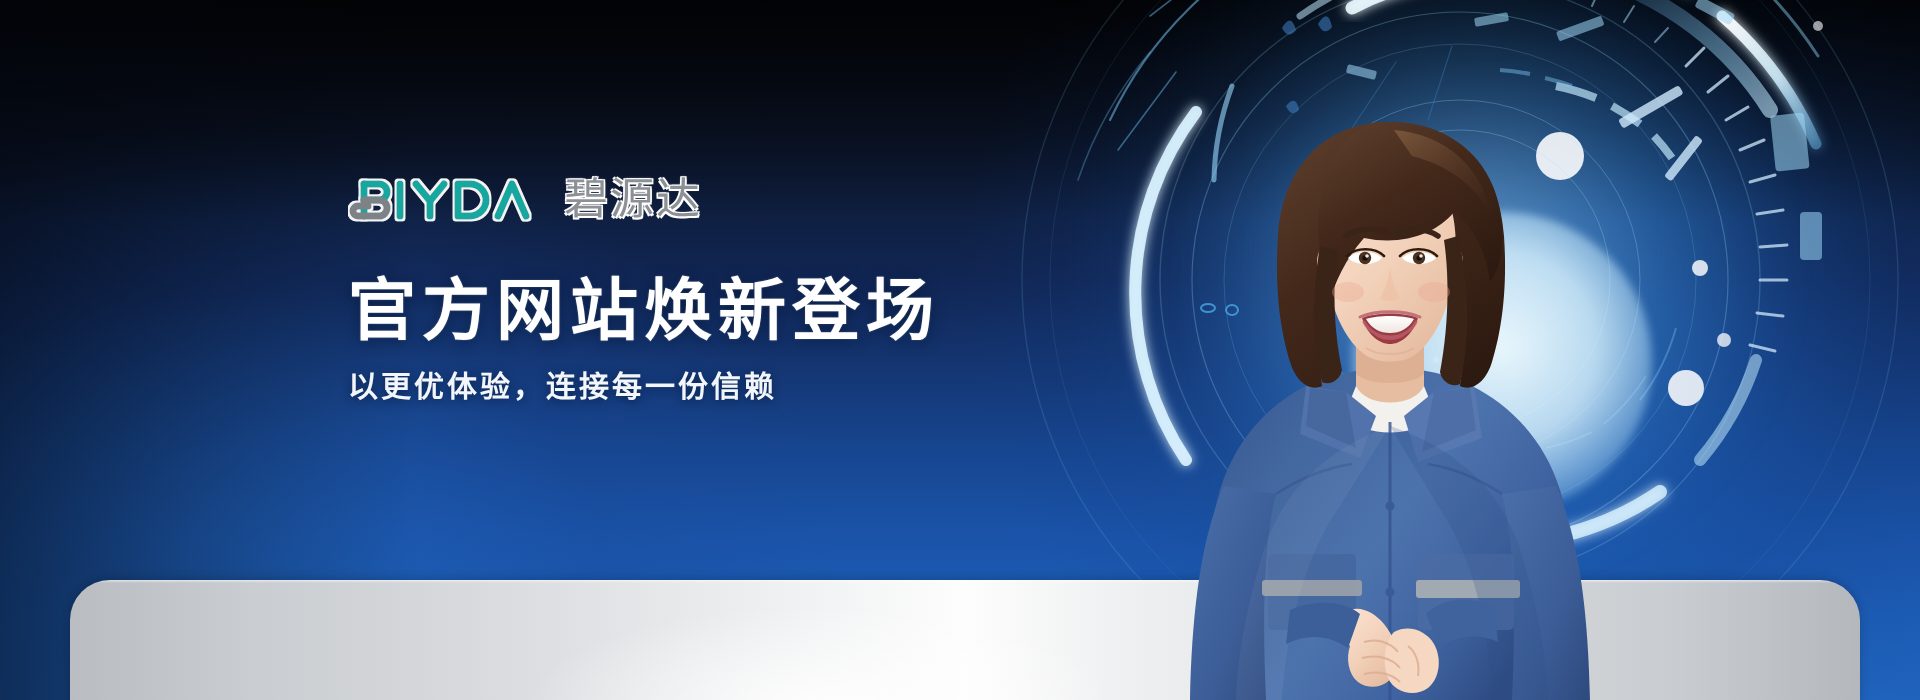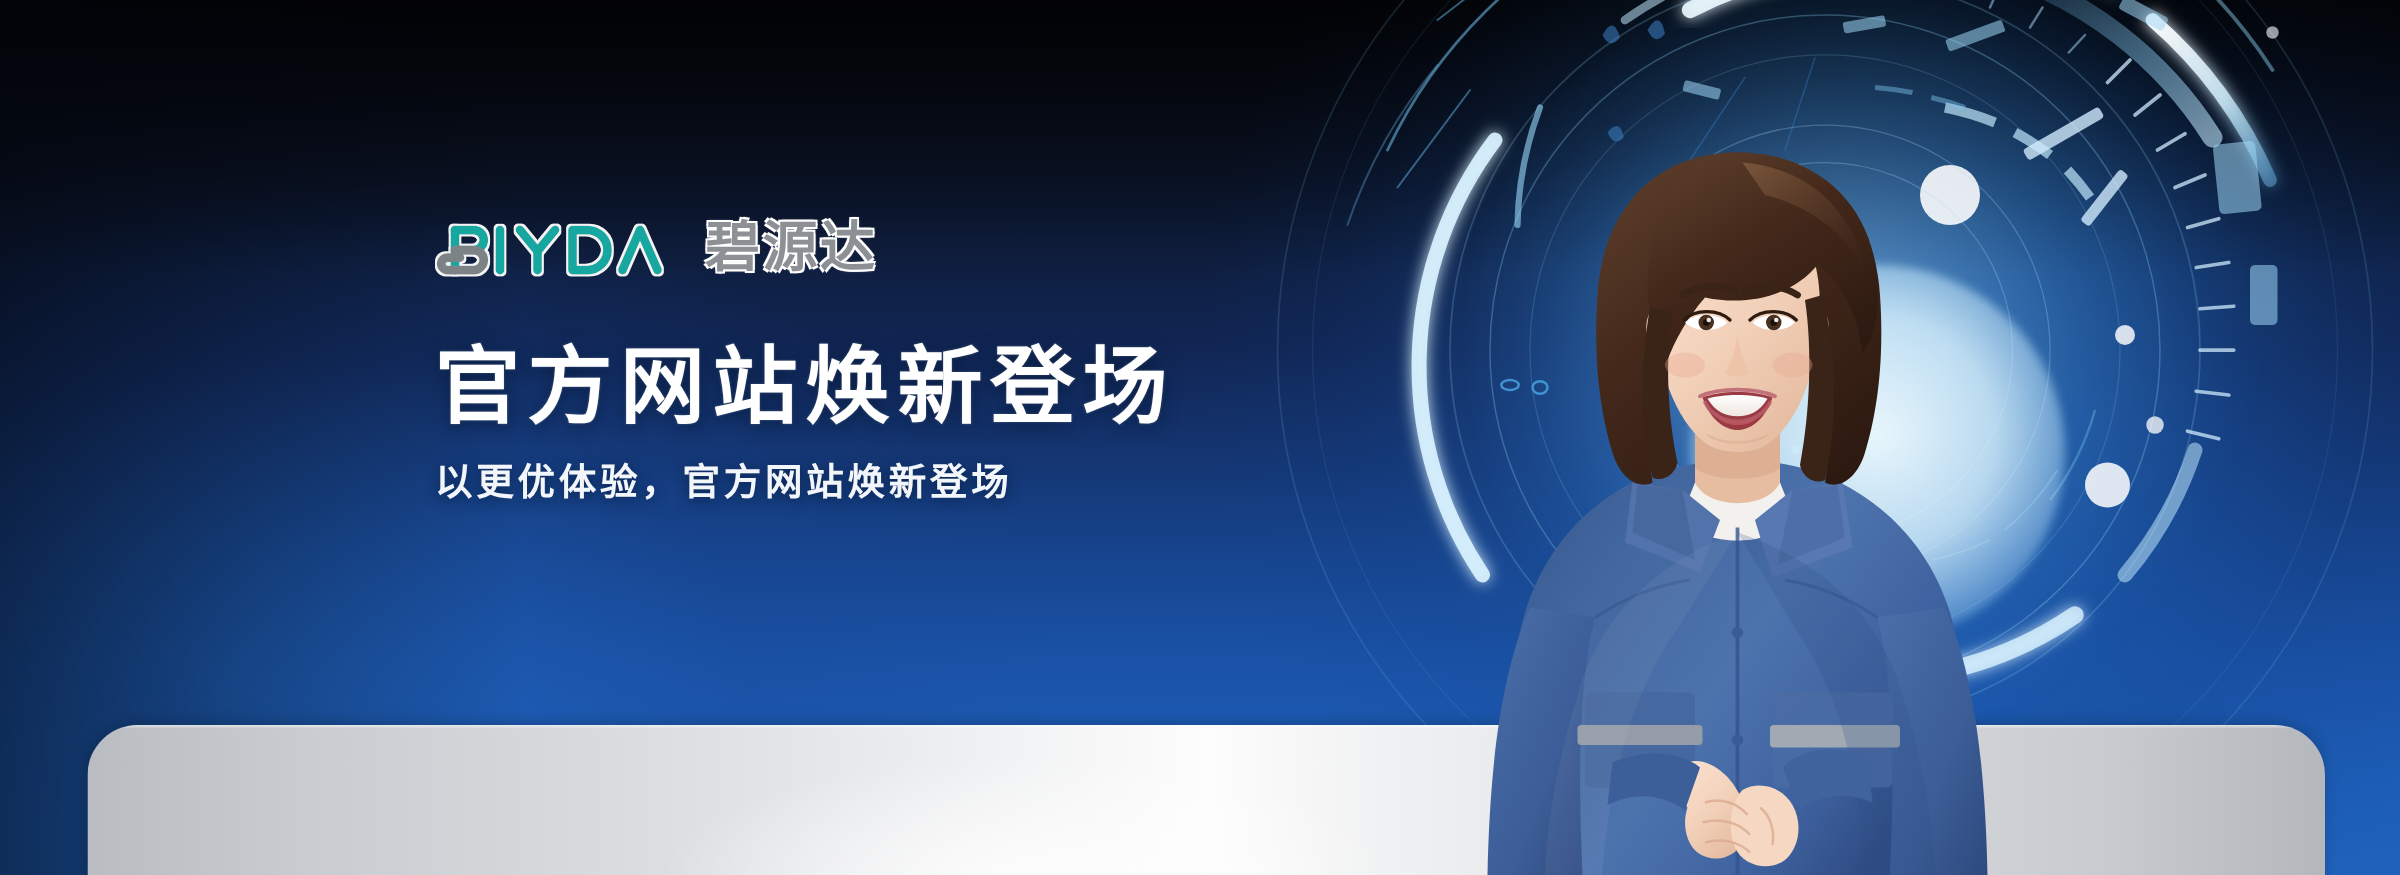--- a/index.html
+++ b/index.html
@@ -136,21 +136,21 @@
 
   .logo-row {
     display:flex;
     align-items:center;
     gap:16px;
     height:56px;
   }
   .logo-mark svg { display:block; }
   .logo-cn {
     font-size:44px;
-    font-weight:700;
+    font-weight:400;
     letter-spacing:2px;
     color:#8d9196;
     font-family:"DejaVu Sans","Liberation Sans",sans-serif;
     text-shadow:
       -1.5px -1.5px 0 #ffffff,
        1.5px -1.5px 0 #ffffff,
       -1.5px  1.5px 0 #ffffff,
        1.5px  1.5px 0 #ffffff,
        0 0 3px rgba(255,255,255,0.9);
     line-height:1;
@@ -555,16 +555,16 @@
             <path d="M 110 10 L 110 42 L 122 42 A 16 16 0 0 0 122 10 Z" stroke="#19a8a0"></path>
 
             <path d="M 150 42 L 164 10 L 178 42" stroke="#19a8a0"></path>
           </g>
         </svg>
       </span>
       <span class="logo-cn">碧源达</span>
     </div>
 
     <h1 class="headline">官方网站焕新登场</h1>
-    <p class="subheadline">以更优体验，官方网站焕新登场</p>
+    <p class="subheadline">以更优体验，连接每一份信赖</p>
   </div>
 
 </div>
 
 </body></html>

